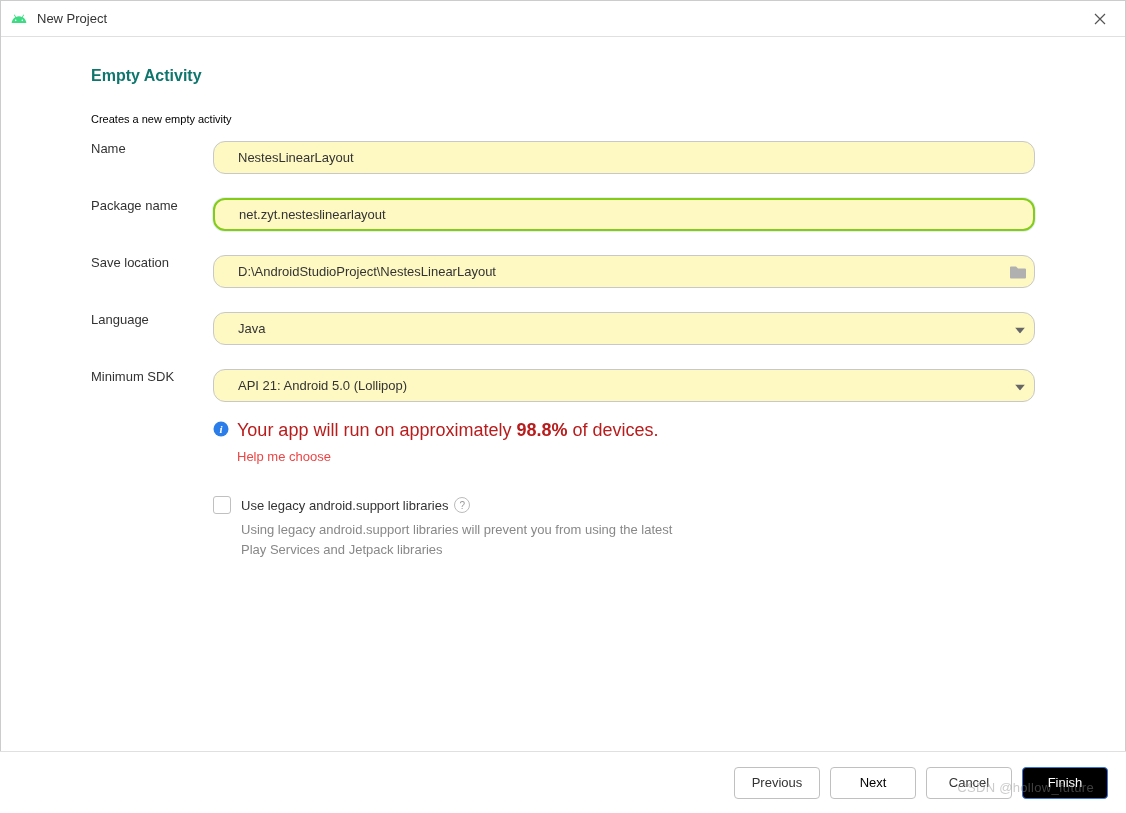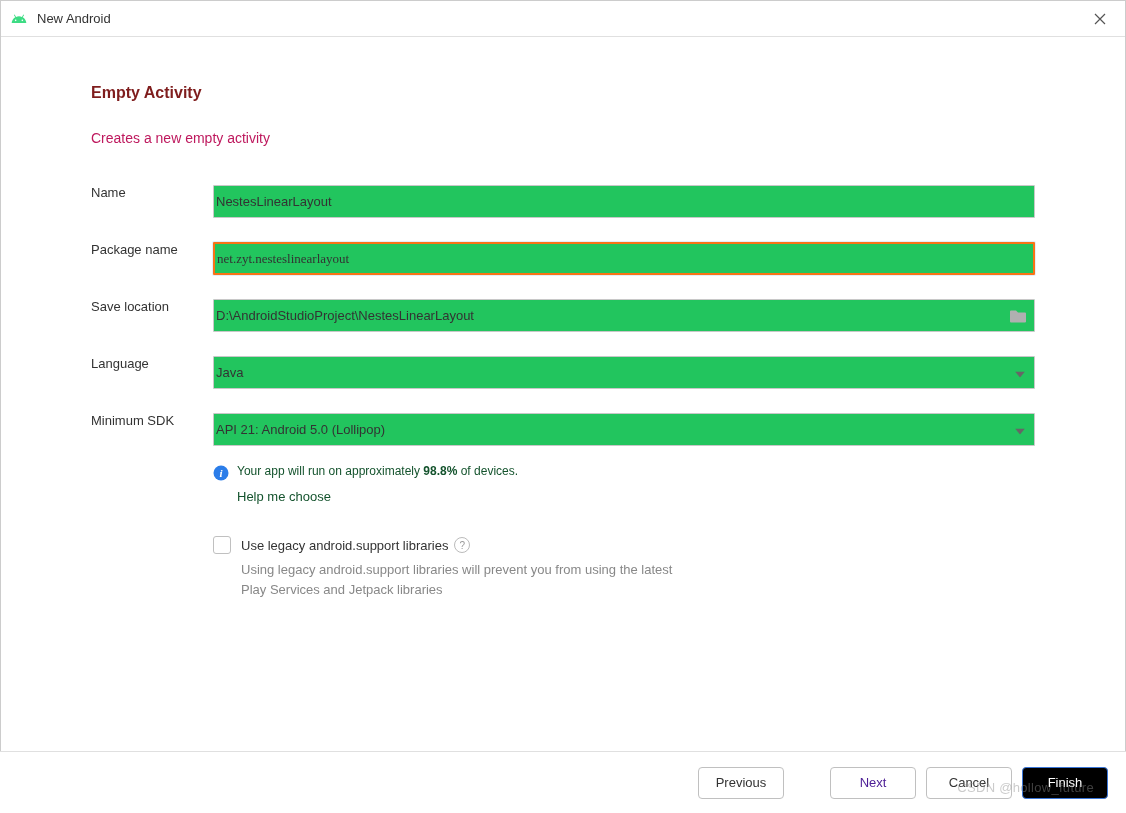--- a/index.html
+++ b/index.html
@@ -48,59 +48,57 @@
       color: #555;
     }
     .content {
       padding: 30px 90px 0 90px;
       height: calc(100% - 36px - 62px);
       overflow: auto;
     }
     .heading {
       font-size: 16px;
       font-weight: bold;
-      color: #7f1d1d;
+      color: #0f766e;
       margin-bottom: 28px;
-      margin-top: 17px;
     }
     .description {
-      font-size: 14px;
-      color: #be185d;
-      margin-bottom: 39px;
+      font-size: 11px;
+      color: #000000;
+      margin-bottom: 16px;
     }
     .form-row {
       display: flex;
       align-items: flex-start;
       margin-bottom: 24px;
     }
     .form-label {
       width: 122px;
       font-size: 13px;
       color: #333;
       padding-right: 8px;
     }
     .form-control {
       flex: 1;
     }
     .text-input {
       width: 100%;
       height: 33px;
       border: 1px solid #c8c8c8;
-      border-radius: 1px;
-      padding: 0 2px;
+      border-radius: 12px;
+      padding: 0 24px;
       font-size: 13px;
       font-family: inherit;
       color: #333;
       outline: none;
-      background: #22c55e;
+      background: #fef9c3;
     }
     .text-input.focused {
-      border: 2px solid #f97316;
+      border: 2px solid #84cc16;
       box-shadow: 0 0 0 1px rgba(74, 144, 217, 0.15);
-      font-family: Liberation Serif, serif;
     }
     .input-with-icon {
       position: relative;
     }
     .input-with-icon .text-input {
       padding-right: 36px;
     }
     .folder-icon {
       position: absolute;
       right: 8px;
@@ -134,28 +132,28 @@
       margin-bottom: 8px;
     }
     .info-icon {
       width: 16px;
       height: 16px;
       margin-right: 8px;
       flex-shrink: 0;
       margin-top: 1px;
     }
     .info-text {
-      font-size: 12px;
-      color: #14532d;
+      font-size: 18px;
+      color: #b91c1c;
     }
     .info-text .bold {
       font-weight: bold;
     }
     .help-link {
-      color: #14532d;
+      color: #ef4444;
       font-size: 13px;
       margin-left: 146px;
       cursor: pointer;
       display: inline-block;
       margin-bottom: 32px;
     }
     .checkbox-row {
       display: flex;
       align-items: center;
       margin-left: 122px;
@@ -215,23 +213,22 @@
       border: 1px solid #c0c0c0;
       border-radius: 4px;
       background: #fff;
       font-size: 13px;
       font-family: inherit;
       cursor: pointer;
       padding: 0 16px;
       color: #333;
     }
     .btn.disabled {
-      color: #4c1d95;
+      color: #000000;
       cursor: default;
-      margin-left: 36px;
     }
     .btn.primary {
       background: #000000;
       border-color: #3a76d8;
       color: #fff;
       font-weight: 500;
     }
     .watermark {
       position: absolute;
       bottom: 18px;
@@ -244,21 +241,21 @@
   </style>
 </head>
 <body>
 
 <div class="titlebar">
   <span class="titlebar-icon">
     <svg width="16" height="16" viewBox="0 0 24 24">
         <path fill="#3ddc84" d="M17.6 9.48l1.84-3.18c.16-.31.04-.69-.26-.85a.637.637 0 0 0-.83.22l-1.88 3.24a11.46 11.46 0 0 0-8.94 0L5.65 5.67a.643.643 0 0 0-.87-.2c-.28.18-.37.54-.22.83L6.4 9.48C3.3 11.25 1.28 14.44 1 18h22c-.28-3.56-2.3-6.75-5.4-8.52zM7 15.25a1.25 1.25 0 1 1 0-2.5 1.25 1.25 0 0 1 0 2.5zm10 0a1.25 1.25 0 1 1 0-2.5 1.25 1.25 0 0 1 0 2.5z"></path>
       </svg>
   </span>
-  <span class="titlebar-title">New Android</span>
+  <span class="titlebar-title">New Project</span>
   <span class="titlebar-close">
     <svg width="12" height="12" viewBox="0 0 12 12">
         <path stroke="#555" stroke-width="1.2" fill="none" d="M1 1 L11 11 M11 1 L1 11"></path>
       </svg>
   </span>
 </div>
 
 <div class="content">
   <div class="heading">Empty Activity</div>
   <div class="description">Creates a new empty activity</div>

